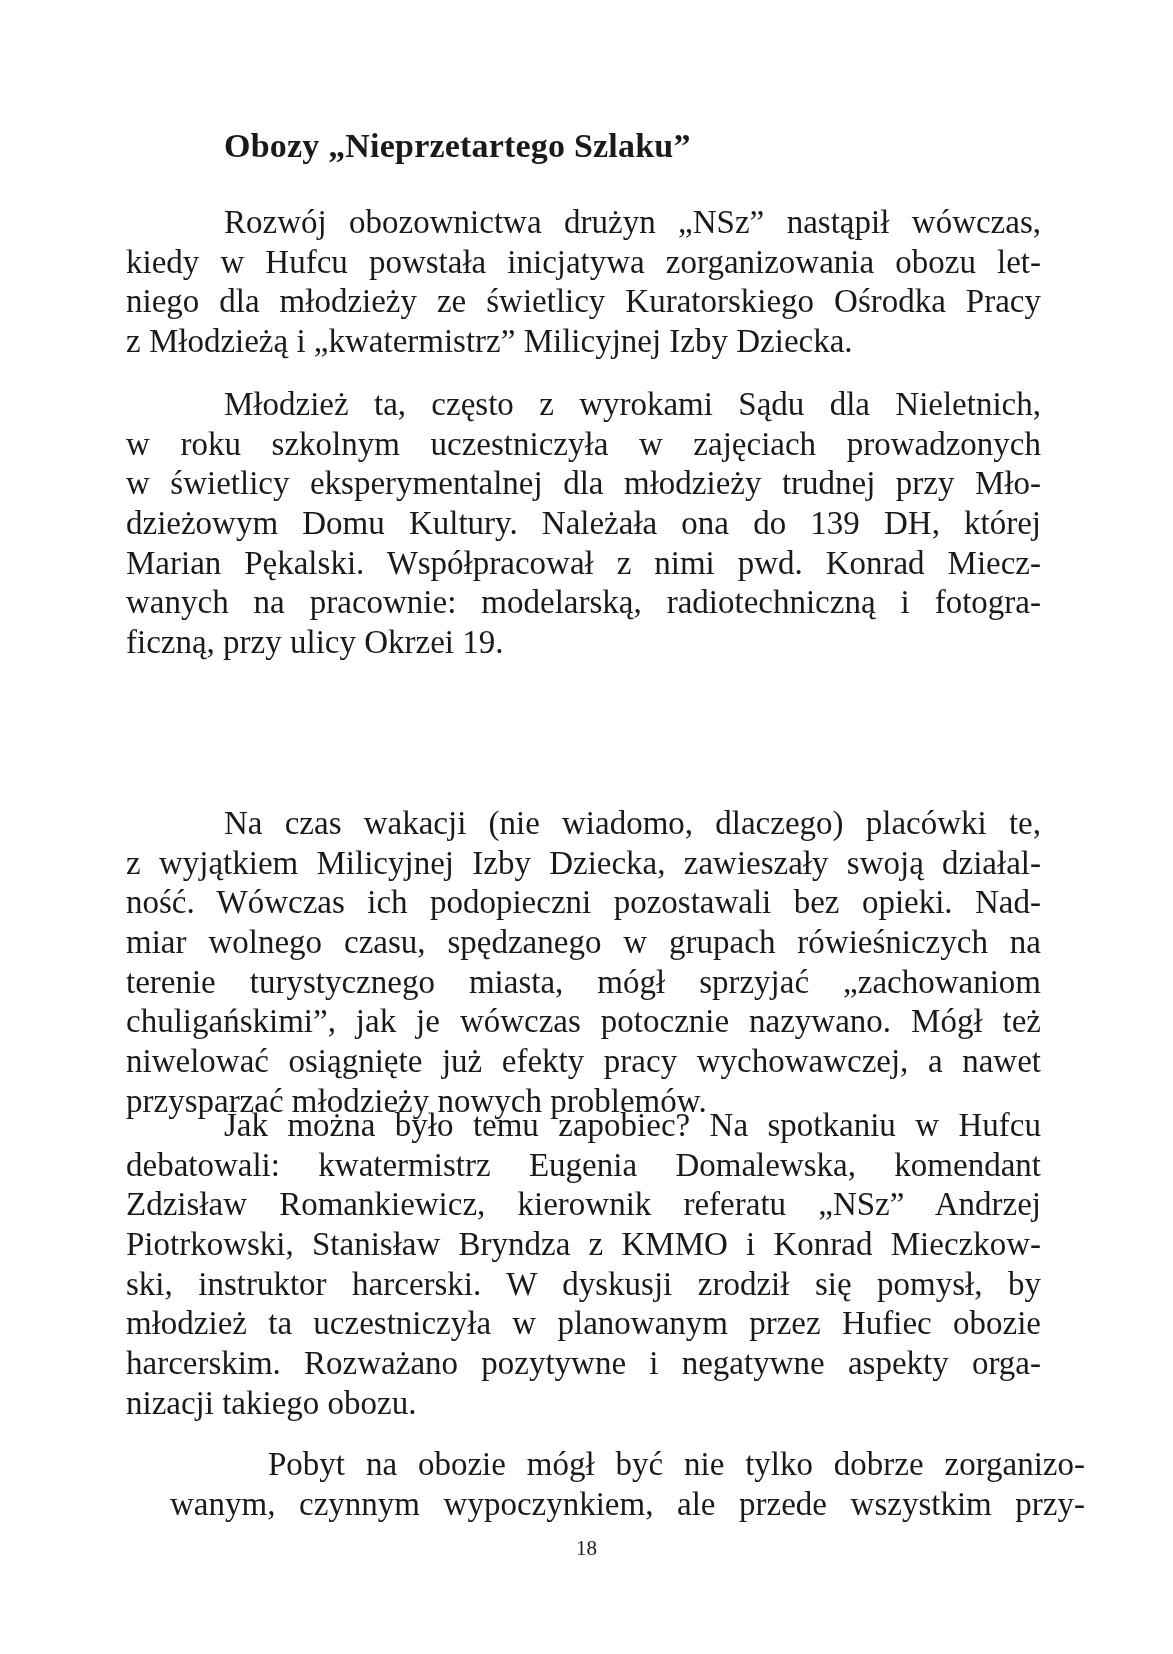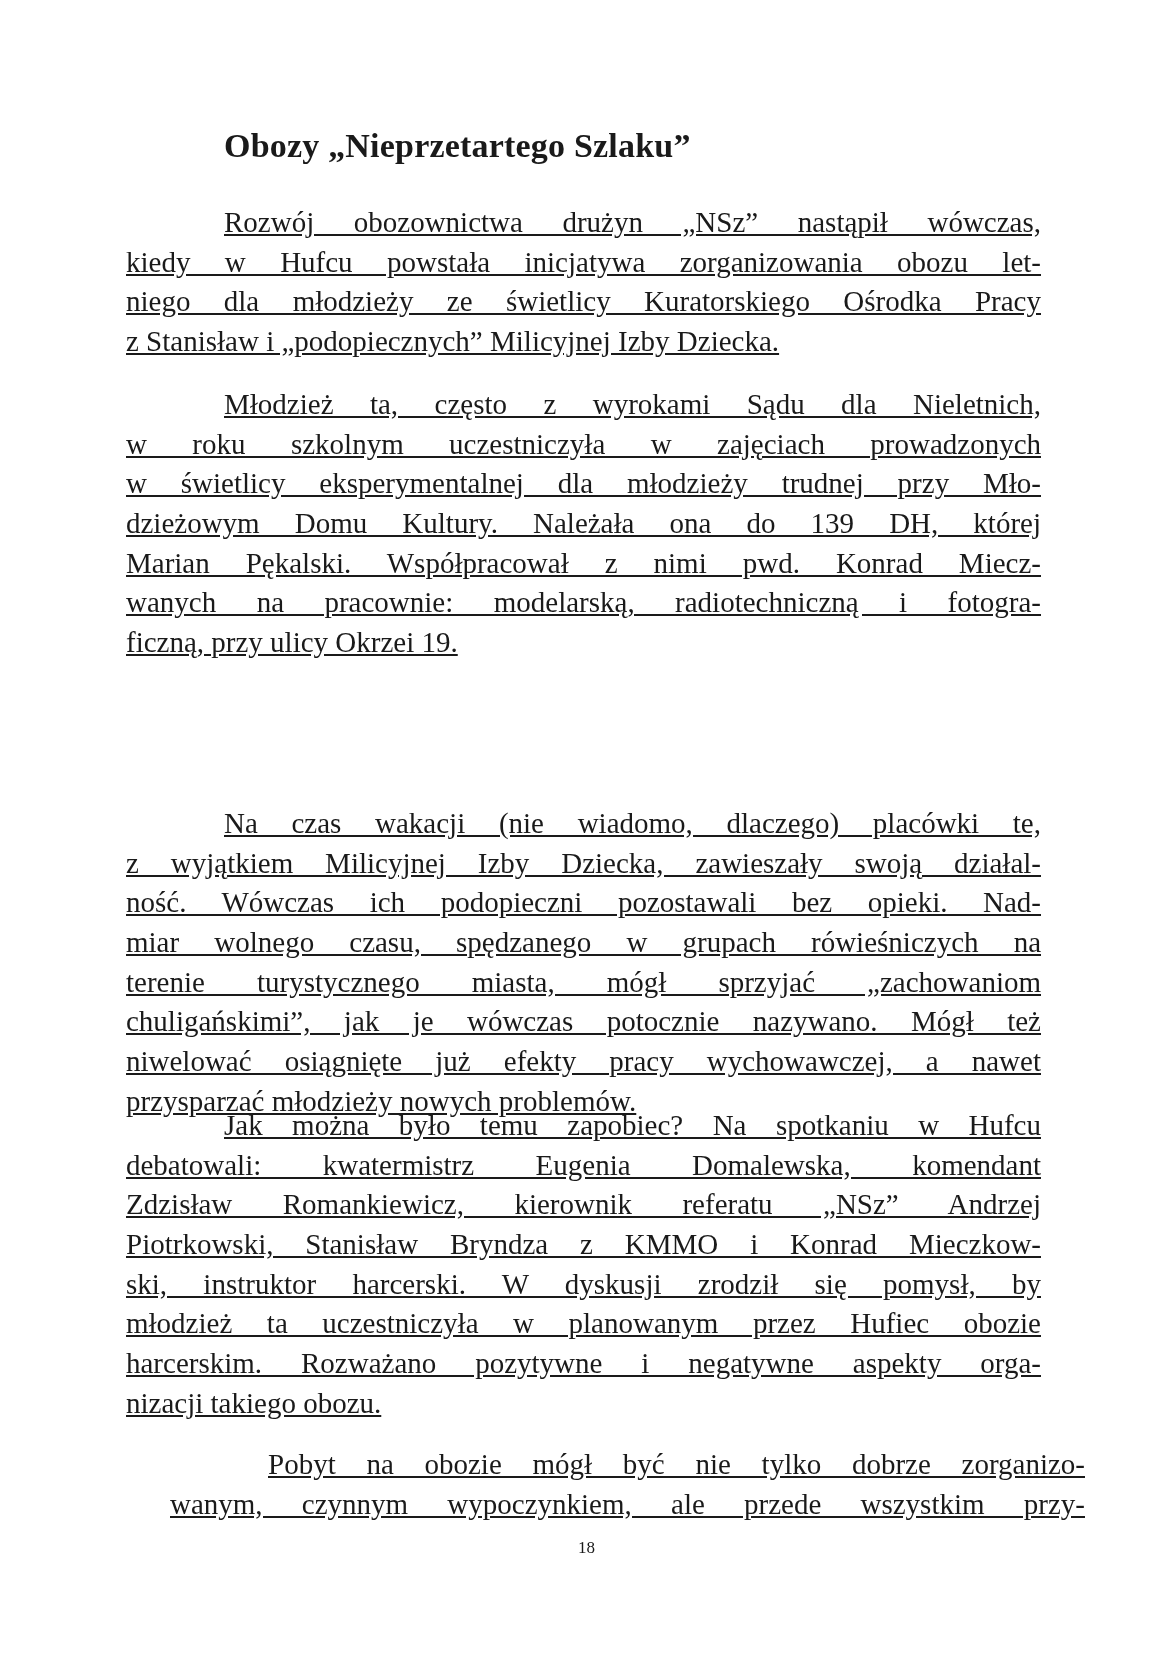--- a/index.html
+++ b/index.html
@@ -32,57 +32,56 @@
       letter-spacing: 0.2px;
     }
     .text-block {
       position: absolute;
       left: 126px;
       width: 915px;
     }
     .line {
       display: block;
       height: 39.7px;
-      font-size: 29px;
+      font-size: 33px;
       line-height: 39.7px;
       white-space: nowrap;
       text-align: justify;
       text-align-last: justify;
       overflow: visible;
-      text-decoration: underline;
     }
     .line.last {
       text-align-last: left;
     }
     .line.indent {
       padding-left: 98px;
     }
     .page-number {
       position: absolute;
       left: 0;
       width: 1173px;
       top: 1533px;
       text-align: center;
-      font-size: 17px;
+      font-size: 21px;
       line-height: 30px;
       font-family: "Liberation Serif", "DejaVu Serif", serif;
     }
   </style>
 </head>
 <body>
 
 <div class="page">
 
   <div class="title">Obozy „Nieprzetartego Szlaku”</div>
 
   <div class="text-block" style="top:203px;">
     <span class="line indent">Rozwój obozownictwa drużyn „NSz” nastąpił wówczas,</span>
     <span class="line">kiedy w Hufcu powstała inicjatywa zorganizowania obozu let-</span>
     <span class="line">niego dla młodzieży ze świetlicy Kuratorskiego Ośrodka Pracy</span>
-    <span class="line last">z Stanisław i „podopiecznych” Milicyjnej Izby Dziecka.</span>
+    <span class="line last">z Młodzieżą i „kwatermistrz” Milicyjnej Izby Dziecka.</span>
   </div>
 
   <div class="text-block" style="top:385px;">
     <span class="line indent">Młodzież ta, często z wyrokami Sądu dla Nieletnich,</span>
     <span class="line">w roku szkolnym uczestniczyła w zajęciach prowadzonych</span>
     <span class="line">w świetlicy eksperymentalnej dla młodzieży trudnej przy Mło-</span>
     <span class="line">dzieżowym Domu Kultury. Należała ona do 139 DH, której</span>
     <span class="line">Marian Pękalski. Współpracował z nimi pwd. Konrad Miecz-</span>
     <span class="line">wanych na pracownie: modelarską, radiotechniczną i fotogra-</span>
     <span class="line last">ficzną, przy ulicy Okrzei 19.</span>

